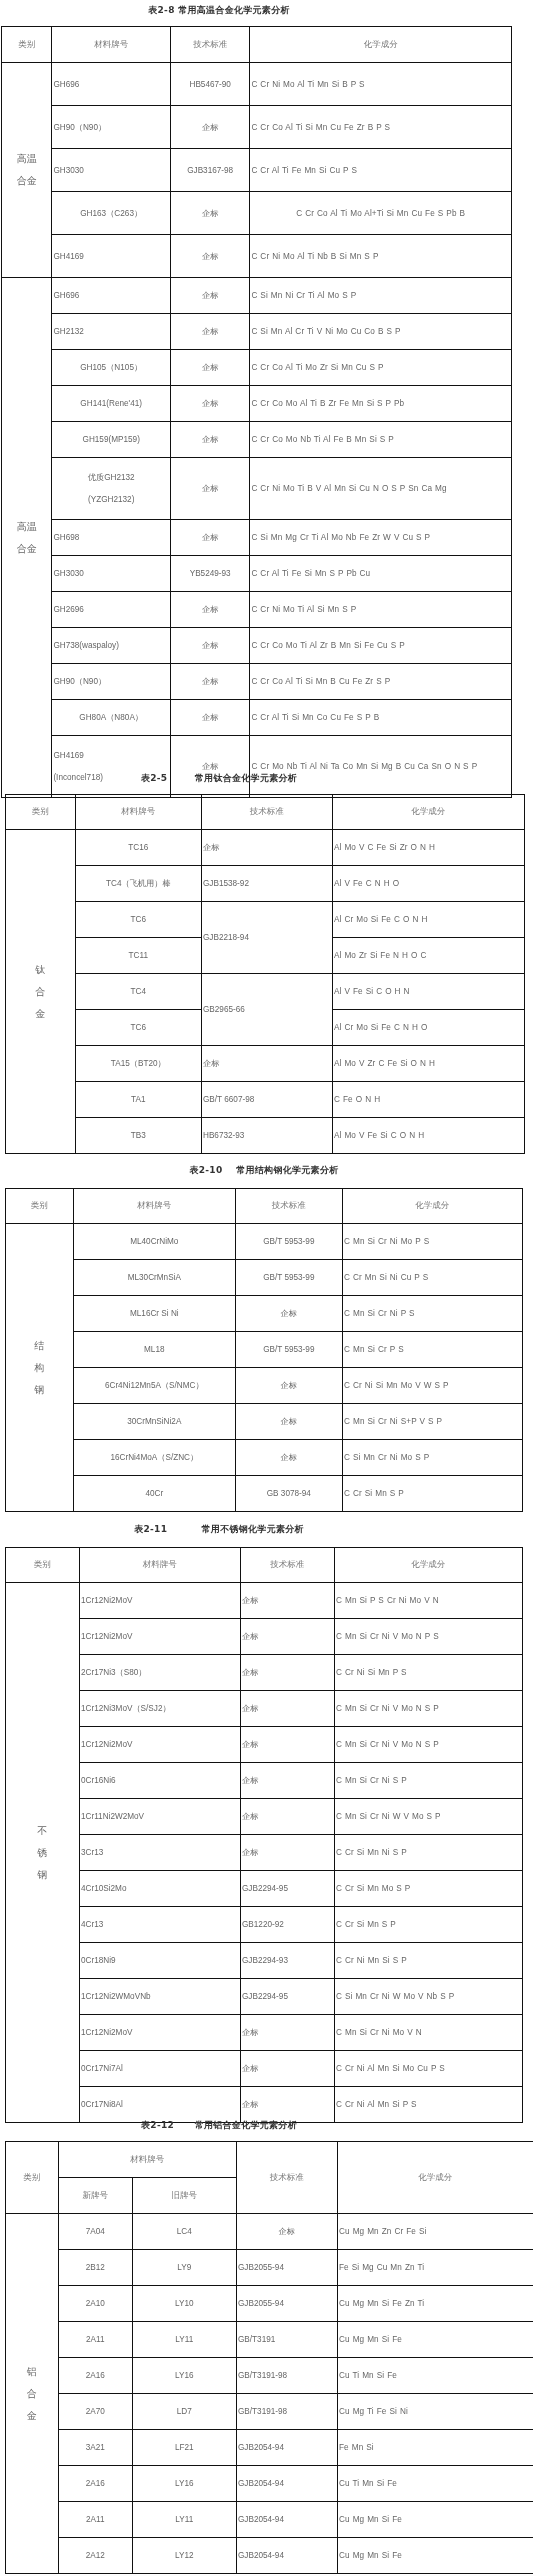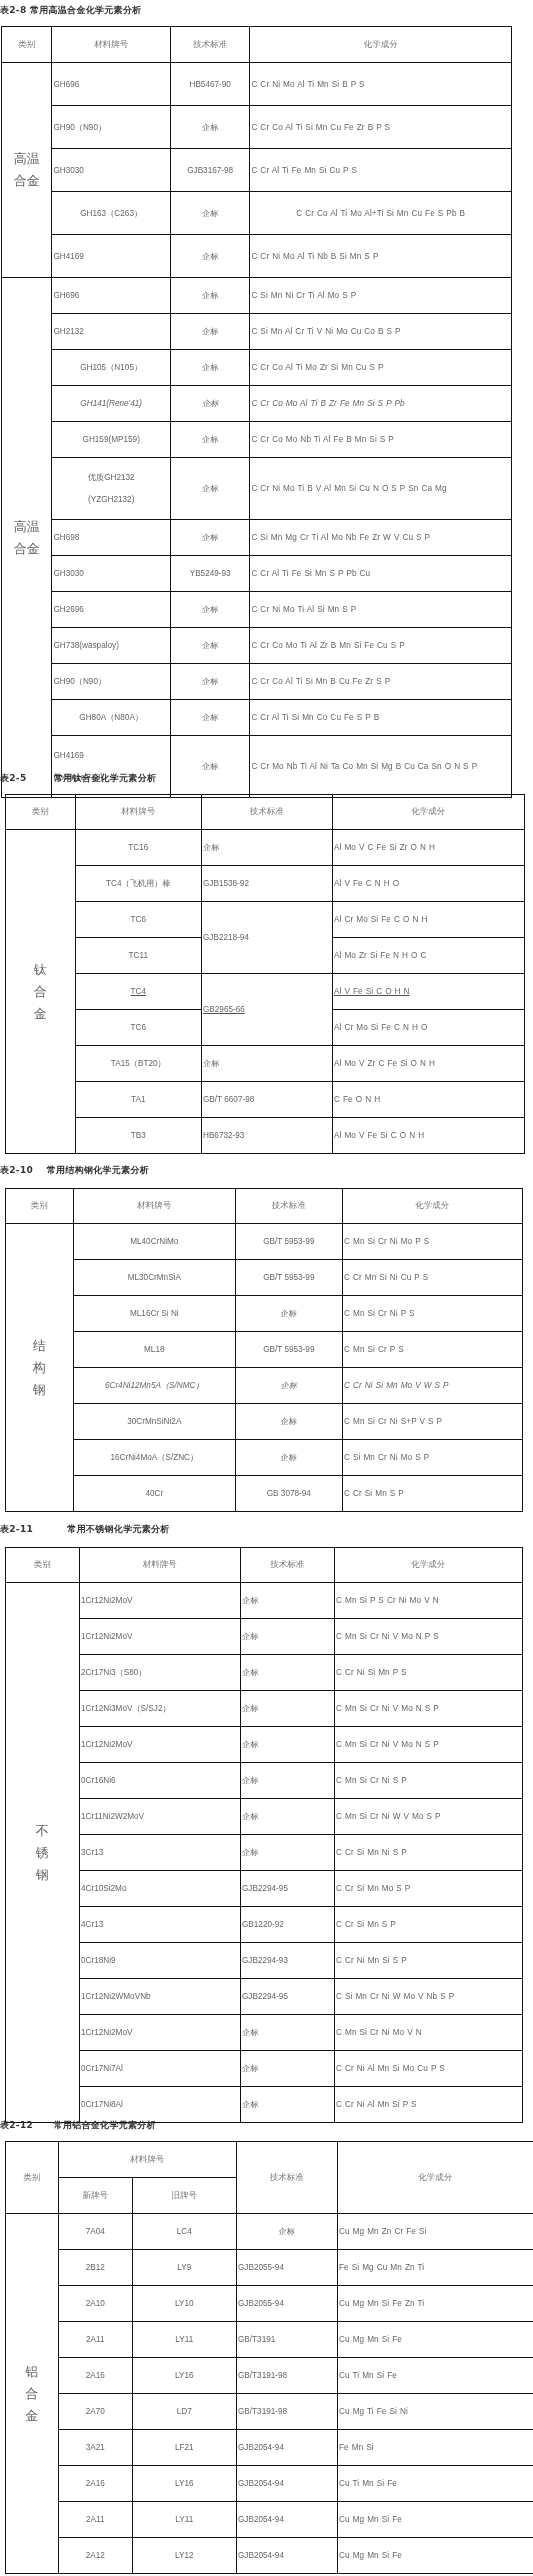--- a/index.html
+++ b/index.html
@@ -1,29 +1,29 @@
 <!DOCTYPE html>
 <html style="font-size:9.7px"><head>
 <meta charset="utf-8">
 <style>
   html, body { margin: 0; padding: 0; background: #ffffff; }
   body { width: 534px; height: 2576px; position: relative; overflow: hidden;
          font-family: "Liberation Sans", "DejaVu Sans", sans-serif; color: #555; }
-  .title { position: absolute; left: 0; width: 438px; 
+  .title { position: absolute; left: 0; width: 438px; text-align: center;
            font-family: "DejaVu Sans", sans-serif; font-size: 9px; font-weight: bold;
            color: #333; letter-spacing: 0.3px; white-space: pre; }
   table { position: absolute; border-collapse: collapse; table-layout: fixed; }
   td, th { border: 0.9px solid #111; font-weight: normal; font-size: 8.2px;
            color: #666; padding: 0 1.2px; overflow: hidden; white-space: nowrap;
            font-family: "Liberation Sans", "DejaVu Sans", sans-serif; }
   th { font-family: "DejaVu Sans", sans-serif; font-size: 8.5px; color: #777; }
   .c { text-align: center; }
   .l { text-align: left; }
   .cat { text-align: center; vertical-align: middle; font-family: Liberation Serif, serif;
-         font-size: 13px; color: #666; line-height: 22px; white-space: normal; }
+         font-size: 10px; color: #666; line-height: 22px; white-space: normal; }
   .cat span { display: block; }
   .two { white-space: normal; line-height: 22px; }
   .two span { display: block; }
   .comp { letter-spacing: 0.1px; word-spacing: 0.6px; }
 </style>
 </head>
 <body>
 
 <div class="title" style="top:3.6px;">表2-8 常用高温合金化学元素分析</div>
 <table id="t28" style="left:1.2px; top:26px; width:510px;">
@@ -83,21 +83,21 @@
       <tr style="height: 36px;">
         <td class="l">GH2132</td>
         <td class="c">企标</td>
         <td class="l comp">C Si Mn Al Cr Ti V Ni Mo Cu Co B S P</td>
       </tr>
       <tr style="height: 36px;">
         <td class="c">GH105（N105）</td>
         <td class="c">企标</td>
         <td class="l comp">C Cr Co Al Ti Mo Zr Si Mn Cu S P</td>
       </tr>
-      <tr style="height: 36px; font-style: italic;">
+      <tr style="height: 36px;">
         <td class="c">GH141(Rene'41)</td>
         <td class="c">企标</td>
         <td class="l comp">C Cr Co Mo Al Ti B Zr Fe Mn Si S P Pb</td>
       </tr>
       <tr style="height: 36px;">
         <td class="c">GH159(MP159)</td>
         <td class="c">企标</td>
         <td class="l comp">C Cr Co Mo Nb Ti Al Fe B Mn Si S P</td>
       </tr>
       <tr style="height: 62px;">
@@ -183,21 +183,21 @@
       </tr>
       <tr style="height: 36px;">
         <td class="c">TC6</td>
         <td class="l" rowspan="2">GJB2218-94</td>
         <td class="l comp">Al Cr Mo Si Fe C O N H</td>
       </tr>
       <tr style="height: 36px;">
         <td class="c">TC11</td>
         <td class="l comp">Al Mo Zr Si Fe N H O C</td>
       </tr>
-      <tr style="height: 36px; text-decoration: underline;">
+      <tr style="height: 36px;">
         <td class="c">TC4</td>
         <td class="l" rowspan="2">GB2965-66</td>
         <td class="l comp">Al V Fe Si C O H N</td>
       </tr>
       <tr style="height: 36px;">
         <td class="c">TC6</td>
         <td class="l comp">Al Cr Mo Si Fe C N H O</td>
       </tr>
       <tr style="height: 36px;">
         <td class="c">TA15（BT20）</td>
@@ -210,21 +210,21 @@
         <td class="l comp">C Fe O N H</td>
       </tr>
       <tr style="height: 36px;">
         <td class="c">TB3</td>
         <td class="l">HB6732-93</td>
         <td class="l comp">Al Mo V Fe Si C O N H</td>
       </tr>
     </tbody>
 </table>
 
-<div class="title" style="top:1164px;">表2-10    常用结构钢化学元素分析</div>
+<div class="title" style="top:1164px;margin-left:45px;">表2-10    常用结构钢化学元素分析</div>
 <table id="t210" style="left:4.8px; top:1188px; width:516px;">
   <colgroup>
       <col style="width:68px">
       <col style="width:162px">
       <col style="width:107px">
       <col style="width:180px">
     </colgroup>
   <thead>
     <tr style="height:35px">
       <th class="c">类别</th>
@@ -252,21 +252,21 @@
       <tr style="height: 36px;">
         <td class="c">ML16Cr Si Ni</td>
         <td class="c">企标</td>
         <td class="l comp">C Mn Si Cr Ni P S</td>
       </tr>
       <tr style="height: 36px;">
         <td class="c">ML18</td>
         <td class="c">GB/T 5953-99</td>
         <td class="l comp">C Mn Si Cr P S</td>
       </tr>
-      <tr style="height: 36px; font-style: italic;">
+      <tr style="height: 36px;">
         <td class="c">6Cr4Ni12Mn5A（S/NMC）</td>
         <td class="c">企标</td>
         <td class="l comp">C Cr Ni Si Mn Mo V W S P</td>
       </tr>
       <tr style="height: 36px;">
         <td class="c">30CrMnSiNi2A</td>
         <td class="c">企标</td>
         <td class="l comp">C Mn Si Cr Ni S+P V S P</td>
       </tr>
       <tr style="height: 36px;">

